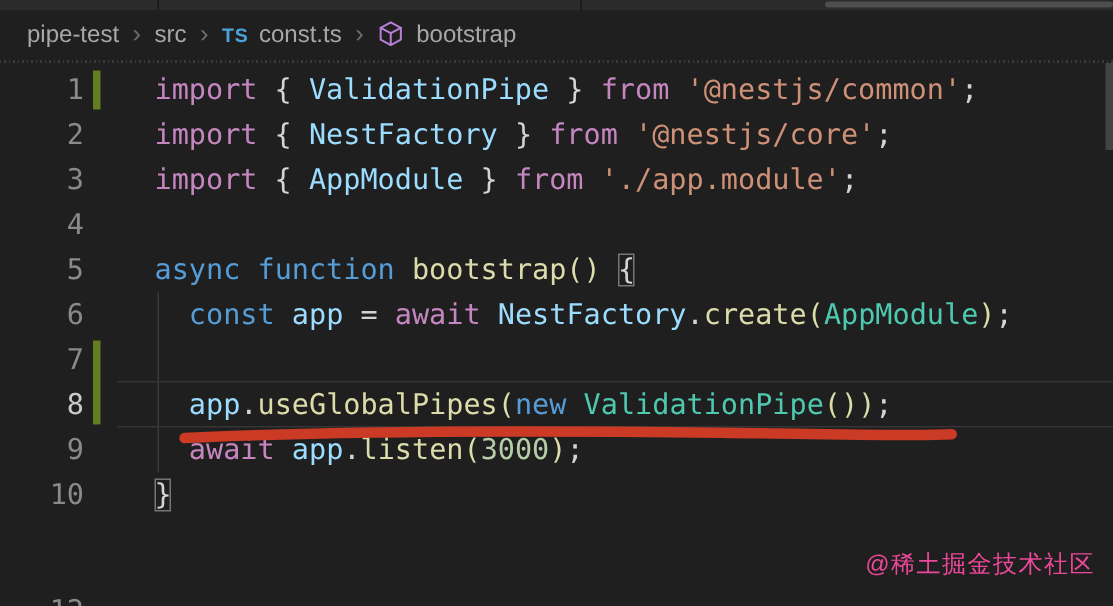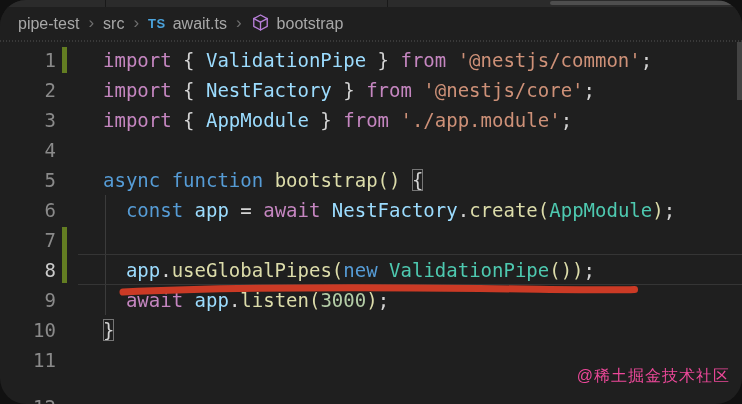--- a/index.html
+++ b/index.html
@@ -1,18 +1,18 @@
 <!DOCTYPE html>
 <html><head>
 <meta charset="utf-8">
 <style>
   html,body{margin:0;padding:0;background:#111;}
   #stage{
     position:relative;width:742px;height:404px;overflow:hidden;
-    background:#1f1f1f;font-family:"Liberation Sans",sans-serif;border-radius:26px;
+    background:#1f1f1f;font-family:"Liberation Sans",sans-serif;
   }
   
   #tabbar{position:absolute;left:0;top:0;width:742px;height:7px;background:#2b2b2b;}
   .tab-divider{position:absolute;top:0;width:1px;height:7px;background:#191919;}
   #tab-div-1{left:105px;}
   #tab-div-2{left:387px;}
   #top-scroll-strip{position:absolute;left:550px;top:1px;width:192px;height:4px;background:#4e4e4e;border-radius:2px;}
   
   #breadcrumb{
     position:absolute;left:0;top:7px;width:742px;height:33px;
@@ -57,21 +57,21 @@
     <div class="tab-divider" id="tab-div-2"></div>
     <div id="top-scroll-strip"></div>
   </div>
 
   <div id="breadcrumb">
     <span class="crumb">pipe-test</span>
     <span class="crumb-sep">›</span>
     <span class="crumb">src</span>
     <span class="crumb-sep">›</span>
     <span class="ts-badge">TS</span>
-    <span class="crumb">await.ts</span>
+    <span class="crumb">const.ts</span>
     <span class="crumb-sep">›</span>
     <span class="cube-icon">
       <svg width="19" height="19" viewBox="0 0 24 24" fill="none" stroke="#b87fd9" stroke-width="1.7" stroke-linejoin="round" stroke-linecap="round">
         <polygon points="12,2.5 20.5,7 20.5,17 12,21.5 3.5,17 3.5,7"></polygon>
         <polyline points="3.5,7 12,11.5 20.5,7"></polyline>
         <line x1="12" y1="11.5" x2="12" y2="21.5"></line>
       </svg>
     </span>
     <span class="crumb">bootstrap</span>
   </div>
@@ -117,21 +117,20 @@
         </div>
         <div class="code-row" style="top: 285px;">
           <span class="line-no">9</span>
           <span class="code-text"><span style="color: rgb(212, 212, 212);">  </span><span style="color: rgb(197, 134, 192);">await</span><span style="color: rgb(212, 212, 212);"> </span><span style="color: rgb(156, 220, 254);">app</span><span style="color: rgb(212, 212, 212);">.</span><span style="color: rgb(220, 220, 170);">listen</span><span style="color: rgb(220, 220, 170);">(</span><span style="color: rgb(181, 206, 168);">3000</span><span style="color: rgb(220, 220, 170);">)</span><span style="color: rgb(212, 212, 212);">;</span></span>
         </div>
         <div class="code-row" style="top: 315px;">
           <span class="line-no">10</span>
           <span class="code-text"><span class="tok-box" style="color: rgb(212, 212, 212);">}</span></span>
         </div>
         <div class="code-row" style="top: 345px;">
-          <span class="line-no">11</span>
         </div>
         <div class="code-row" style="top: 392px;">
           <span class="line-no">12</span>
           <span class="code-text"></span>
         </div>
       </div>
     <div id="gutter-bars">
         <div class="change-bar" style="background: rgb(99, 125, 34); top: 47px; height: 26px;"></div>
         <div class="change-bar" style="background: rgb(99, 125, 34); top: 227px; height: 56px;"></div>
       </div>

